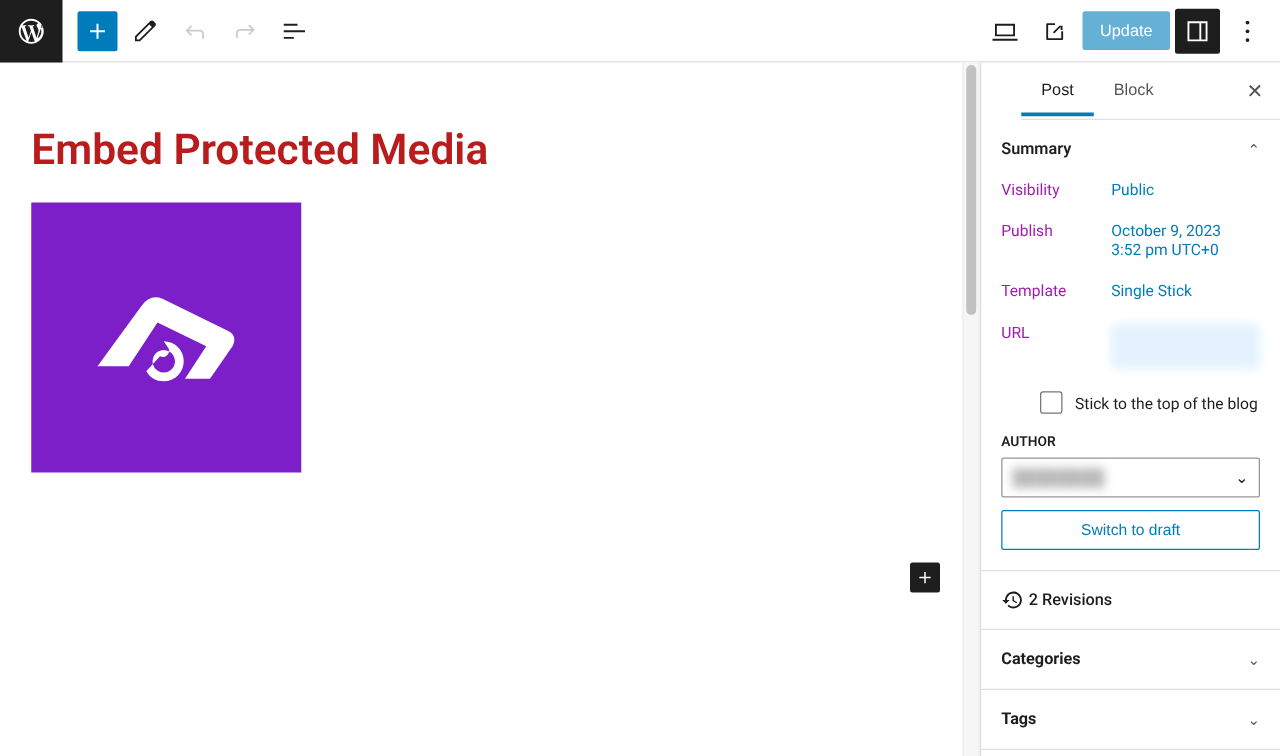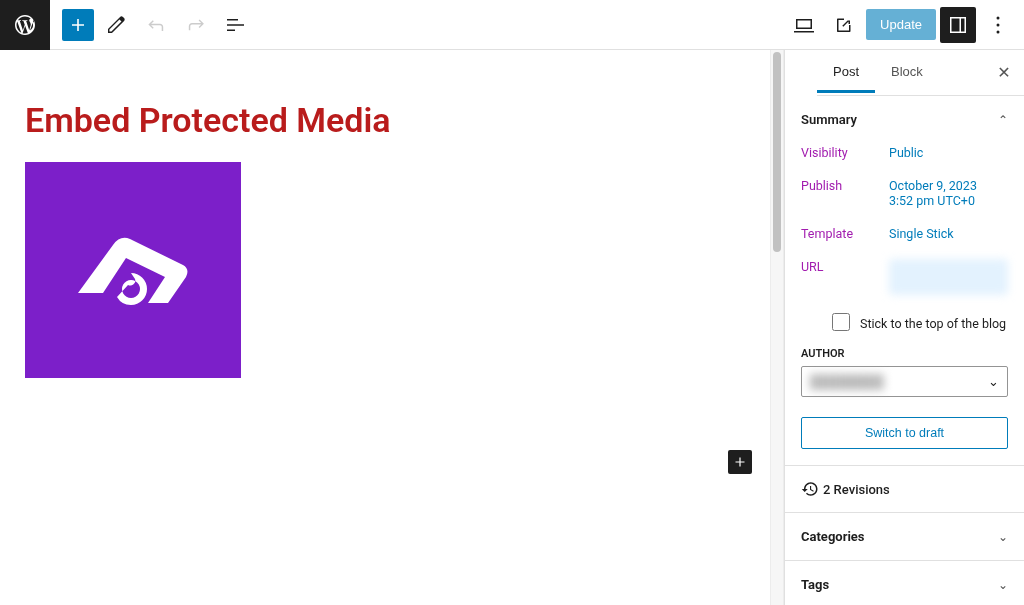--- a/index.html
+++ b/index.html
@@ -55,21 +55,21 @@
     .summary-value { color: #007cba; flex: 1; }
     .summary-value.blurred { color: transparent; background: #e3f2fe; border-radius: 4px; filter: blur(4px); height: 36px; width: 88px; }
     
     .checkbox-row { display: flex; align-items: flex-end; gap: 10px; font-size: 12.5px; margin-top: 6px; padding-left: 31px; }
     .checkbox-row input { width: 18px; height: 18px; }
     
     .author-label { font-size: 11px; font-weight: 600; text-transform: uppercase; margin-top: 16px; margin-bottom: 6px; display: block; }
     .author-select { width: 100%; padding: 7px 8px; border: 1px solid #949494; border-radius: 2px; background: #fff; font-size: 13px; display: flex; justify-content: space-between; align-items: center; cursor: pointer; }
     .author-select .blur-text { filter: blur(4px); color: #bbb; }
     
-    .action-row { display: flex; gap: 10px; margin-top: 20px; }
+    .action-row { display: flex; gap: 10px; margin-top: 10px; }
     .btn-outline { flex: 1; padding: 8px 12px; font-size: 12.5px; border-radius: 2px; background: #fff; cursor: pointer; }
     .btn-draft { border: 1px solid #007cba; color: #007cba; }
     .btn-trash { border: 1px solid #cc1818; color: #cc1818; }
     
     .revisions { padding: 14px 16px; border-bottom: 1px solid #e0e0e0; display: flex; align-items: center; gap: 4px; font-size: 13px; font-weight: 500; cursor: pointer; }
     .revisions svg { width: 18px; height: 18px; fill: #1e1e1e; }
     
     .collapsed-panel { padding: 16px; border-bottom: 1px solid #e0e0e0; display: flex; justify-content: space-between; align-items: center; cursor: pointer; }
     .collapsed-panel h3 { font-size: 13px; font-weight: 700; }
   </style>

